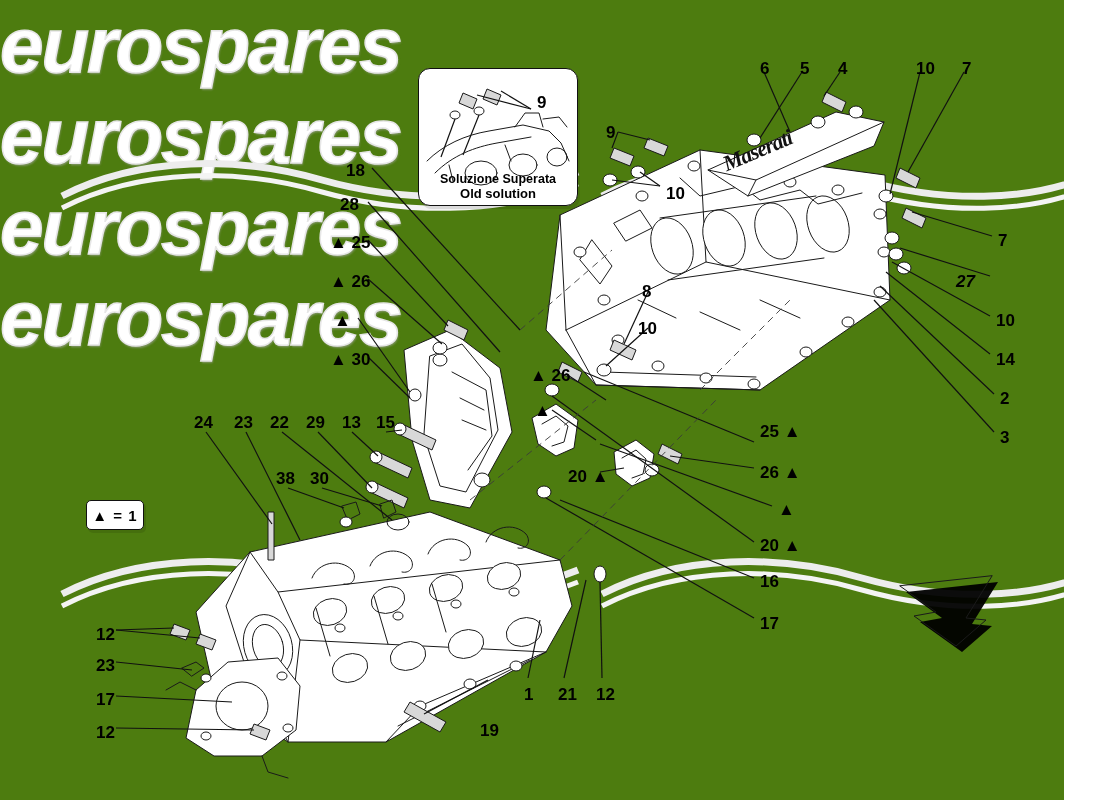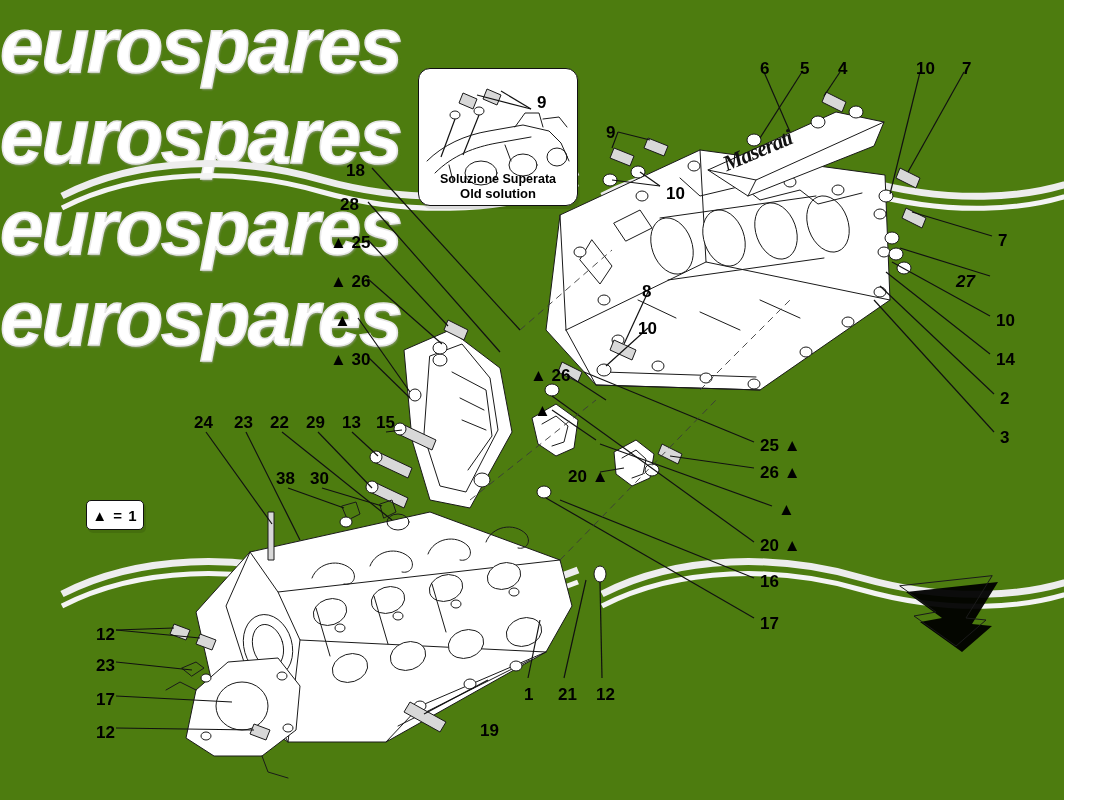--- a/index.html
+++ b/index.html
@@ -419,21 +419,21 @@
       <div class="lbl" style="left: 800px; top: 60px;">5</div>
       <div class="lbl" style="left: 838px; top: 60px;">4</div>
       <div class="lbl" style="left: 916px; top: 60px;">10</div>
       <div class="lbl" style="left: 962px; top: 60px;">7</div>
       <div class="lbl" style="left: 998px; top: 232px;">7</div>
       <div class="lbl" style="left: 956px; top: 273px; font-style: italic;">27</div>
       <div class="lbl" style="left: 996px; top: 312px;">10</div>
       <div class="lbl" style="left: 996px; top: 351px;">14</div>
       <div class="lbl" style="left: 1000px; top: 390px;">2</div>
       <div class="lbl" style="left: 1000px; top: 429px;">3</div>
-      <div class="lbl" style="left: 760px; top: 437px;">25 ▲</div>
+      <div class="lbl" style="left: 760px; top: 423px;">25 ▲</div>
       <div class="lbl" style="left: 760px; top: 464px;">26 ▲</div>
       <div class="lbl" style="left: 778px; top: 501px;">▲</div>
       <div class="lbl" style="left: 760px; top: 537px;">20 ▲</div>
       <div class="lbl" style="left: 760px; top: 573px;">16</div>
       <div class="lbl" style="left: 760px; top: 615px;">17</div>
       <div class="lbl" style="left: 96px; top: 626px;">12</div>
       <div class="lbl" style="left: 96px; top: 657px;">23</div>
       <div class="lbl" style="left: 96px; top: 691px;">17</div>
       <div class="lbl" style="left: 96px; top: 724px;">12</div>
       <div class="lbl" style="left: 480px; top: 686px; margin-top: 36px;">19</div>

